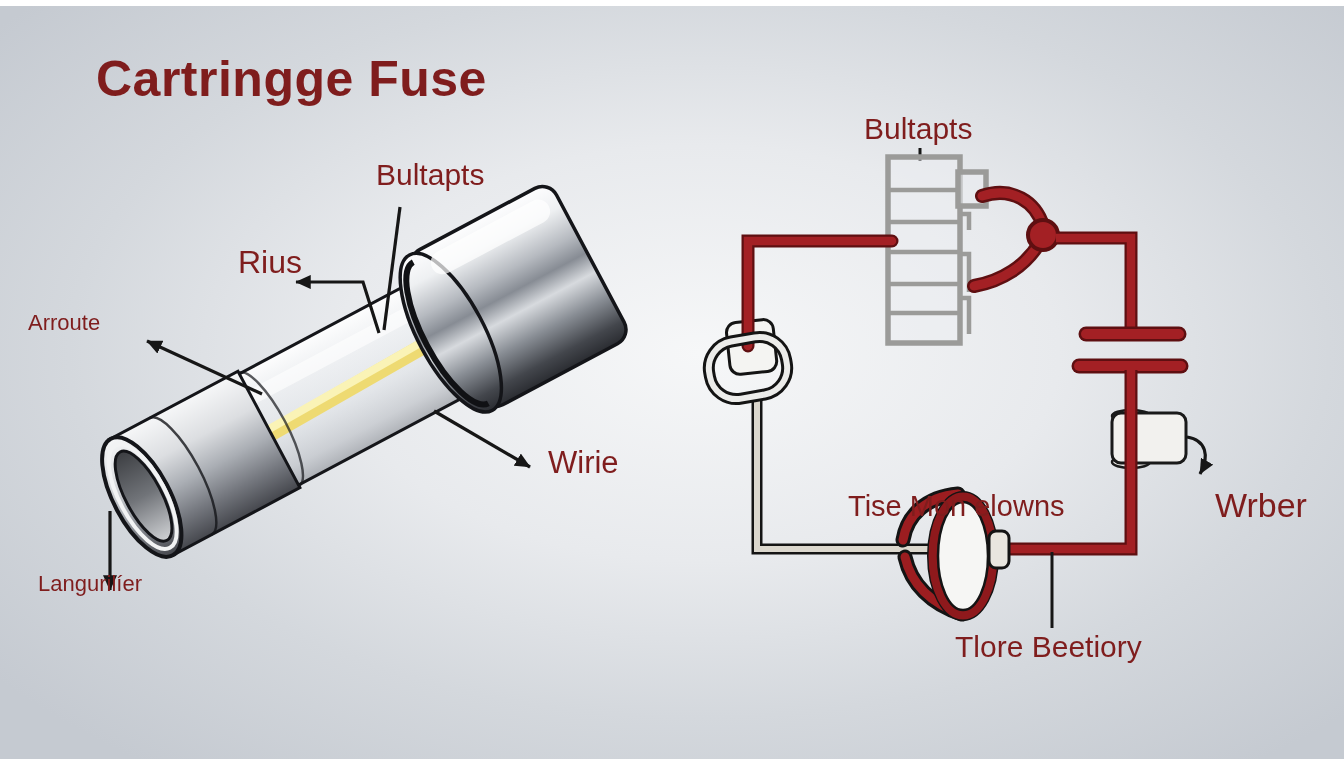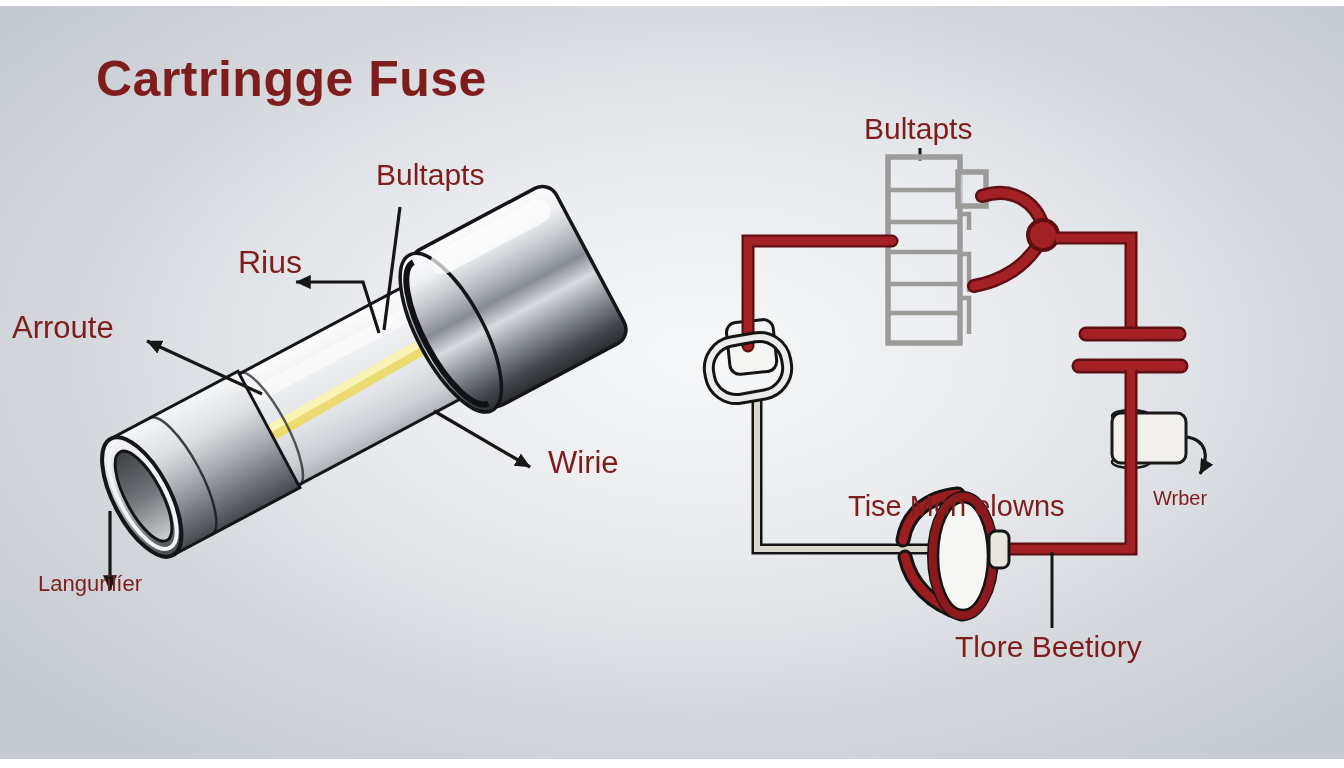--- a/index.html
+++ b/index.html
@@ -11,26 +11,26 @@
   .edge-strip{position:absolute;left:0;width:1344px;background:#ffffff;}
   .edge-strip.top{top:0;height:6px;}
   .edge-strip.bottom{bottom:0;height:9px;}
   .lbl{
     position:absolute;color:#7f1d1d;white-space:nowrap;
     font-family:Liberation Sans, sans-serif;line-height:1.1;
   }
   #title{left:96px;top:52px;font-size:50px;font-weight:bold;letter-spacing:.5px;}
   #lbl-snscaule{left:376px;top:158px;font-size:30px;}
   #lbl-rius{left:238px;top:245px;font-size:32px;}
-  #lbl-arroute{left:12px;top:311px;font-size:31px;}
+  #lbl-arroute{left:28px;top:311px;font-size:22px;}
   #lbl-wirie{left:548px;top:446px;font-size:31px;}
   #lbl-langurilier{left:38px;top:572px;font-size:22px;}
   #lbl-bultapts{left:864px;top:112px;font-size:30px;text-align:right;}
   #lbl-tise{left:848px;top:447px;font-size:29px;margin-top:44px;}
-  #lbl-wrber{left:1153px;top:487px;font-size:20px;}
+  #lbl-wrber{left:1215px;top:487px;font-size:34px;}
   #lbl-tlore{left:955px;top:630px;font-size:30px;text-align:center;}
   svg{position:absolute;left:0;top:0;}
 </style>
 </head>
 <body>
 
 <div class="edge-strip top"></div>
 <div class="edge-strip bottom"></div>
 
 <svg width="1344" height="768" viewBox="0 0 1344 768">

